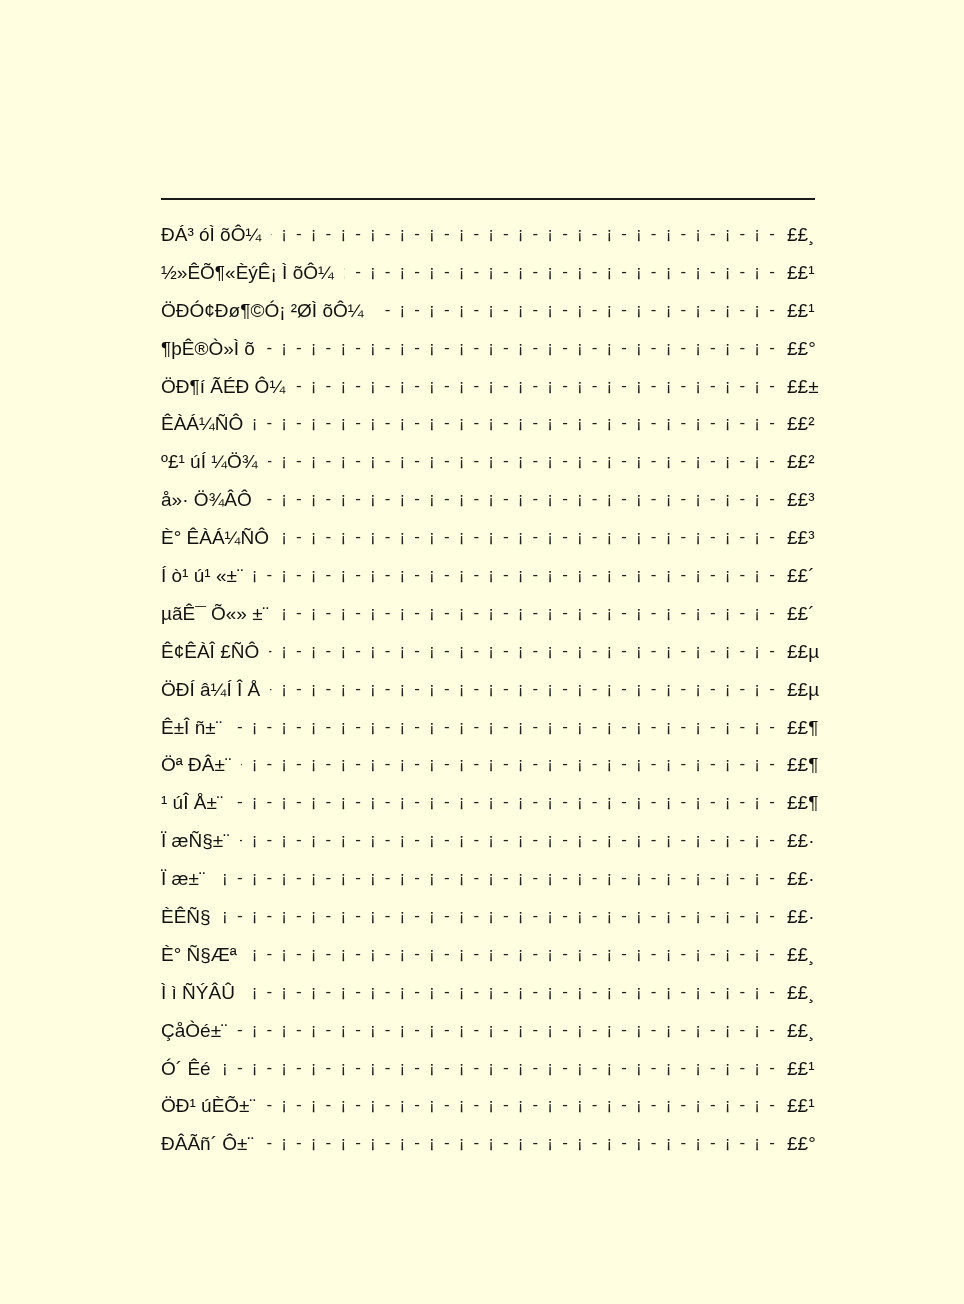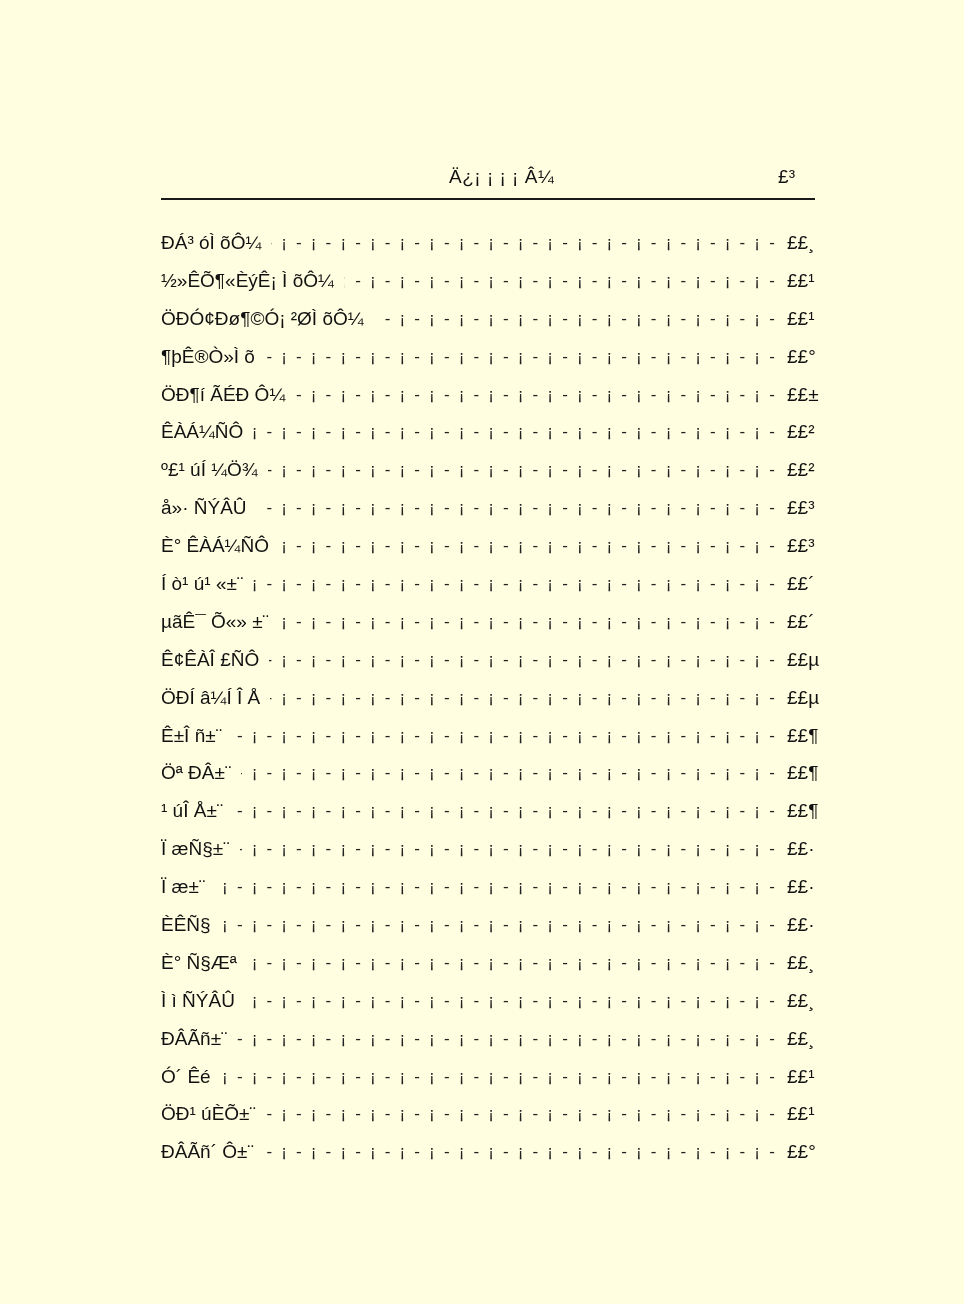--- a/index.html
+++ b/index.html
@@ -55,21 +55,21 @@
     position: absolute;
     left: 161px;
     top: 224px;
     width: 666px;
     margin: 0;
     padding: 0;
     list-style: none;
   }
   .toc-row {
     display: flex;
-    align-items: center;
+    align-items: flex-start;
     height: 37.9px;
     font-size: 19px;
     white-space: nowrap;
   }
   .toc-label {
     flex: 0 0 auto;
     padding-right: 10px;
   }
   .toc-leader {
     flex: 1 1 auto;
@@ -89,24 +89,20 @@
     flex: 0 0 40px;
     padding-left: 10px;
     text-align: left;
   }
 </style>
 </head>
 <body>
 
 <div class="page">
 
-  <div class="running-head">
-    <span class="title">Ä¿¡ ¡ ¡ ¡ Â¼</span>
-    <span class="folio">£³</span>
-  </div>
 
   <div class="head-rule"></div>
 
   <ul class="toc">
     <li class="toc-row">
       <span class="toc-label">ÐÁ³ óÌ õÔ¼</span>
       <span class="toc-leader"><span>¡ - ¡ - ¡ - ¡ - ¡ - ¡ - ¡ - ¡ - ¡ - ¡ - ¡ - ¡ - ¡ - ¡ - ¡ - ¡ - ¡ - ¡ - ¡ - ¡ - ¡ - ¡ - ¡ - ¡ - ¡ - ¡ - ¡ - ¡ - ¡ - ¡ - ¡ -</span></span>
       <span class="toc-page">££¸</span>
     </li>
     <li class="toc-row">
@@ -133,21 +129,21 @@
       <span class="toc-label">ÊÀÁ¼ÑÔ</span>
       <span class="toc-leader"><span>¡ - ¡ - ¡ - ¡ - ¡ - ¡ - ¡ - ¡ - ¡ - ¡ - ¡ - ¡ - ¡ - ¡ - ¡ - ¡ - ¡ - ¡ - ¡ - ¡ - ¡ - ¡ - ¡ - ¡ - ¡ - ¡ - ¡ - ¡ - ¡ - ¡ - ¡ -</span></span>
       <span class="toc-page">££²</span>
     </li>
     <li class="toc-row">
       <span class="toc-label">º£¹ úÍ ¼Ö¾</span>
       <span class="toc-leader"><span>¡ - ¡ - ¡ - ¡ - ¡ - ¡ - ¡ - ¡ - ¡ - ¡ - ¡ - ¡ - ¡ - ¡ - ¡ - ¡ - ¡ - ¡ - ¡ - ¡ - ¡ - ¡ - ¡ - ¡ - ¡ - ¡ - ¡ - ¡ - ¡ - ¡ - ¡ -</span></span>
       <span class="toc-page">££²</span>
     </li>
     <li class="toc-row">
-      <span class="toc-label">å­»· ÑÝÂÛ</span>
+      <span class="toc-label">å­»· Ö¾ÂÔ</span>
       <span class="toc-leader"><span>¡ - ¡ - ¡ - ¡ - ¡ - ¡ - ¡ - ¡ - ¡ - ¡ - ¡ - ¡ - ¡ - ¡ - ¡ - ¡ - ¡ - ¡ - ¡ - ¡ - ¡ - ¡ - ¡ - ¡ - ¡ - ¡ - ¡ - ¡ - ¡ - ¡ - ¡ -</span></span>
       <span class="toc-page">££³</span>
     </li>
     <li class="toc-row">
       <span class="toc-label">È° ÊÀÁ¼ÑÔ</span>
       <span class="toc-leader"><span>¡ - ¡ - ¡ - ¡ - ¡ - ¡ - ¡ - ¡ - ¡ - ¡ - ¡ - ¡ - ¡ - ¡ - ¡ - ¡ - ¡ - ¡ - ¡ - ¡ - ¡ - ¡ - ¡ - ¡ - ¡ - ¡ - ¡ - ¡ - ¡ - ¡ - ¡ -</span></span>
       <span class="toc-page">££³</span>
     </li>
     <li class="toc-row">
       <span class="toc-label">Í ò¹ ú¹ «±¨</span>
@@ -203,21 +199,21 @@
       <span class="toc-label">È° Ñ§Æª</span>
       <span class="toc-leader"><span>¡ - ¡ - ¡ - ¡ - ¡ - ¡ - ¡ - ¡ - ¡ - ¡ - ¡ - ¡ - ¡ - ¡ - ¡ - ¡ - ¡ - ¡ - ¡ - ¡ - ¡ - ¡ - ¡ - ¡ - ¡ - ¡ - ¡ - ¡ - ¡ - ¡ - ¡ -</span></span>
       <span class="toc-page">££¸</span>
     </li>
     <li class="toc-row">
       <span class="toc-label">Ì ì ÑÝÂÛ</span>
       <span class="toc-leader"><span>¡ - ¡ - ¡ - ¡ - ¡ - ¡ - ¡ - ¡ - ¡ - ¡ - ¡ - ¡ - ¡ - ¡ - ¡ - ¡ - ¡ - ¡ - ¡ - ¡ - ¡ - ¡ - ¡ - ¡ - ¡ - ¡ - ¡ - ¡ - ¡ - ¡ - ¡ -</span></span>
       <span class="toc-page">££¸</span>
     </li>
     <li class="toc-row">
-      <span class="toc-label">ÐÂÃñ±¨</span>
+      <span class="toc-label">ÇåÒé±¨</span>
       <span class="toc-leader"><span>¡ - ¡ - ¡ - ¡ - ¡ - ¡ - ¡ - ¡ - ¡ - ¡ - ¡ - ¡ - ¡ - ¡ - ¡ - ¡ - ¡ - ¡ - ¡ - ¡ - ¡ - ¡ - ¡ - ¡ - ¡ - ¡ - ¡ - ¡ - ¡ - ¡ - ¡ -</span></span>
       <span class="toc-page">££¸</span>
     </li>
     <li class="toc-row">
       <span class="toc-label">Ó´ Êé</span>
       <span class="toc-leader"><span>¡ - ¡ - ¡ - ¡ - ¡ - ¡ - ¡ - ¡ - ¡ - ¡ - ¡ - ¡ - ¡ - ¡ - ¡ - ¡ - ¡ - ¡ - ¡ - ¡ - ¡ - ¡ - ¡ - ¡ - ¡ - ¡ - ¡ - ¡ - ¡ - ¡ - ¡ -</span></span>
       <span class="toc-page">££¹</span>
     </li>
     <li class="toc-row">
       <span class="toc-label">ÖÐ¹ úÈÕ±¨</span>

